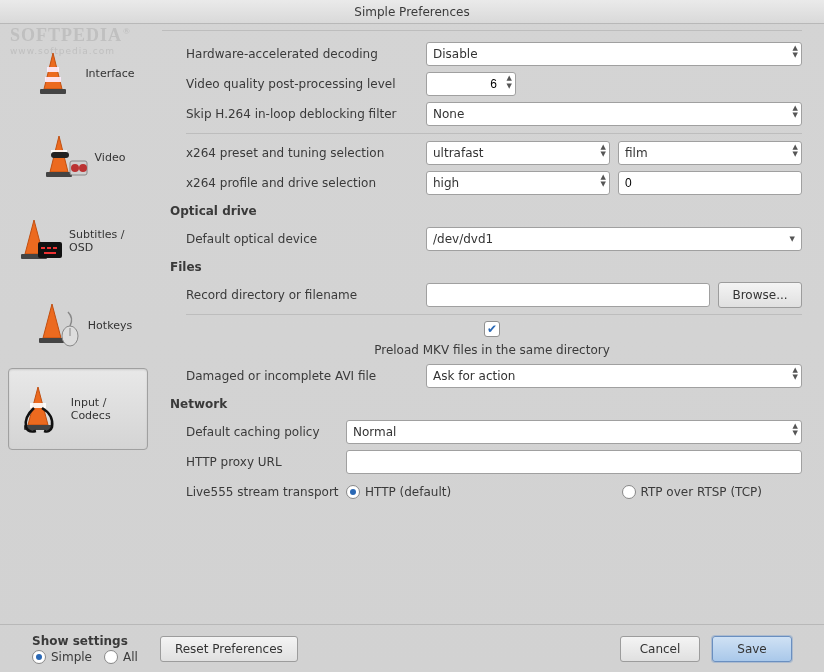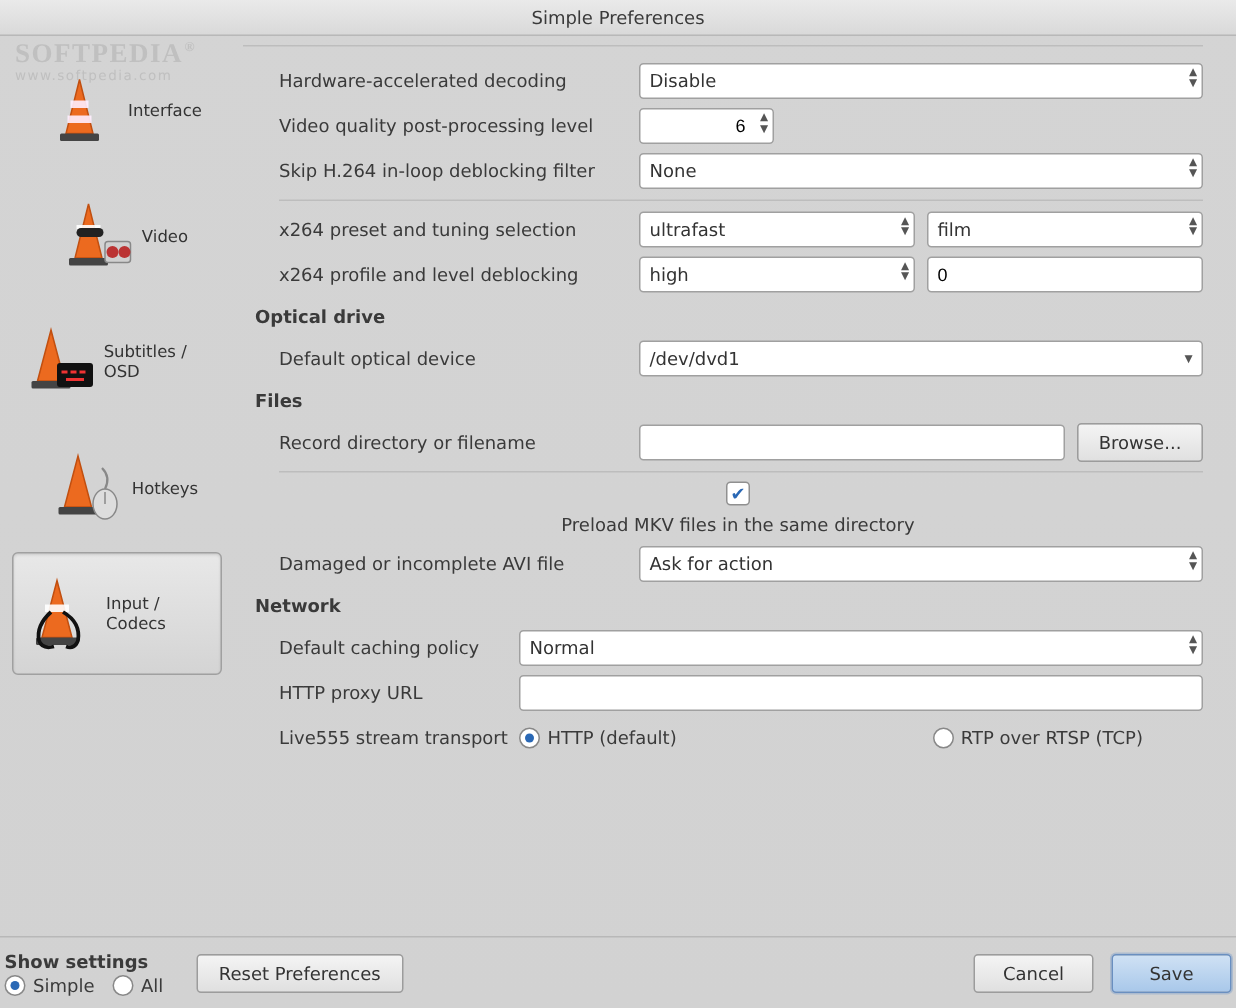--- a/index.html
+++ b/index.html
@@ -166,21 +166,21 @@
     }
     .checkmark.checked::after {
       content:"✔"; color:#2a68b5; font-size:12px; font-weight:bold; line-height:1;
     }
     .radio {
       width:14px; height:14px; border:1px solid #888; background:#fff; border-radius:50%; display:inline-flex;align-items:center;justify-content:center;
     }
     .radio.selected::after { content:""; width:6px; height:6px; background:#2a68b5; border-radius:50%; display:block;}
     .bottombar {
       position:absolute; left:0; right:0; bottom:0; height:48px;
-      display:flex; align-items:center; padding: 0 3px; gap:12px;
+      display:flex; align-items:center; padding: 0 32px; gap:12px;
       border-top: 1px solid #b8b8b8;
     }
     .show-settings { display:flex; flex-direction:column; gap:2px; margin-right:10px;}
     .show-settings .lbl { font-weight:bold; font-size:12px; }
     .show-settings .opts { display:flex; gap:12px; align-items:center;}
     .opt { display:flex; align-items:center; gap:5px; font-size:12px; cursor:pointer;}
     .spacer { flex:1; }
     .radio-row { display:flex; align-items:center; gap:30px; }
   </style>
 </head>
@@ -302,21 +302,21 @@
           <span class="arrows">▲<br>▼</span>
         </div>
         <div class="select" style="flex:1">
           <span>film</span>
           <span class="arrows">▲<br>▼</span>
         </div>
       </div>
     </div>
 
     <div class="row">
-      <div class="label">x264 profile and level deblocking</div>
+      <div class="label">x264 profile and drive selection</div>
       <div class="ctrls">
         <div class="select" style="flex:1">
           <span>high</span>
           <span class="arrows">▲<br>▼</span>
         </div>
         <div class="textinput" style="flex:1">
           <input value="0" style="">
         </div>
       </div>
     </div>

